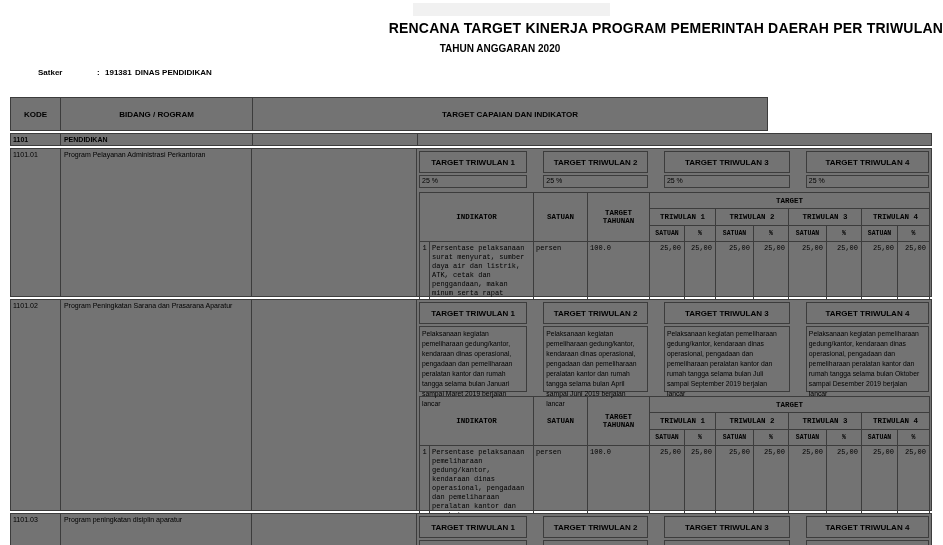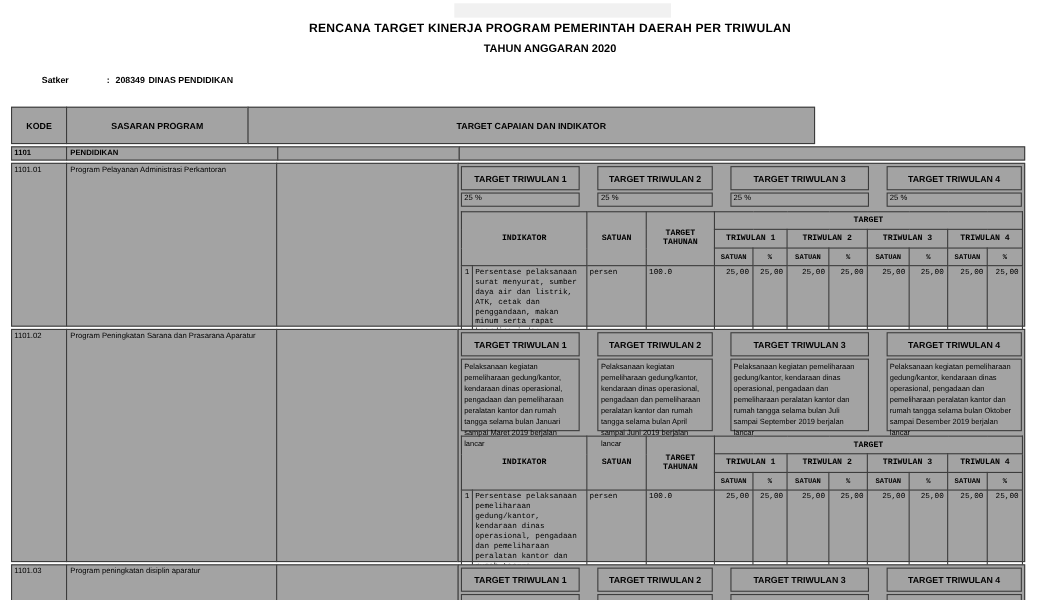--- a/index.html
+++ b/index.html
@@ -3,32 +3,32 @@
 <meta charset="utf-8">
 <style>
   * { margin:0; padding:0; box-sizing:border-box; }
   html,body { width:943px; height:545px; overflow:hidden; background:#fff;
     font-family:"Liberation Sans", sans-serif; color:#000; }
   .abs { position:absolute; }
 
   .graybox { left:413px; top:3px; width:197px; height:13px; background:#f1f1f1; }
 
   .titles { left:57px; top:20px; width:886px; text-align:center; }
-  .title   { font-size:11px; font-weight:bold; letter-spacing:.2px; }
+  .title   { font-size:14px; font-weight:bold; letter-spacing:.2px;text-align:right; }
   .subtitle{ font-size:10px; font-weight:bold; margin-top:7px; }
 
   .satker { left:14px; top:68px; display:flex; font-size:8px; font-weight:bold;padding-left:24px; }
   .satker .lbl { width:59px; }
   .satker .colon { width:8px; }
   .satker .code { width:30px; }
 
   .rpt { left:10px; top:97px; width:922px; }
   .trow { display:flex; align-items:stretch; }
   .trow + .trow { margin-top:2px; }
-  .cell { border:1px solid #3c3c3c; background:#a3a3a3; }
+  .cell { border:1px solid #3c3c3c; background:#737373; }
   .cell + .cell { margin-left:-1px; }
   .c-kode { width:51px; }
   .c-bidang { width:193px; }
   .c-sasaran { width:166px; }
   .c-target { width:516px; }
 
   .hdr { height:34px; display:flex; align-items:center; justify-content:center;
          font-size:8px; font-weight:bold; text-align:center; }
   .row-1101 { height:13px; }
   .row-a { height:149px; }
@@ -71,29 +71,29 @@
 <div class="abs graybox"></div>
 
 <div class="abs titles">
   <div class="title">RENCANA TARGET KINERJA PROGRAM PEMERINTAH DAERAH PER TRIWULAN</div>
   <div class="subtitle">TAHUN ANGGARAN 2020</div>
 </div>
 
 <div class="abs satker">
   <span class="lbl">Satker</span>
   <span class="colon">:</span>
-  <span class="code">208349</span>
+  <span class="code">191381</span>
   <span class="bold">DINAS PENDIDIKAN</span>
 </div>
 
 <div class="abs rpt">
 
   <div class="trow">
     <div class="cell c-kode hdr">KODE</div>
-    <div class="cell c-sasaran hdr">SASARAN PROGRAM</div>
+    <div class="cell c-bidang hdr">BIDANG / ROGRAM</div>
     <div class="cell c-target hdr">TARGET CAPAIAN DAN INDIKATOR</div>
   </div>
 
   <div class="trow row-1101">
     <div class="cell c-kode kodetxt bold">1101</div>
     <div class="cell c-bidang progtxt bold">PENDIDIKAN</div>
     <div class="cell c-sasaran"></div>
     <div class="cell c-target"></div>
   </div>
 

